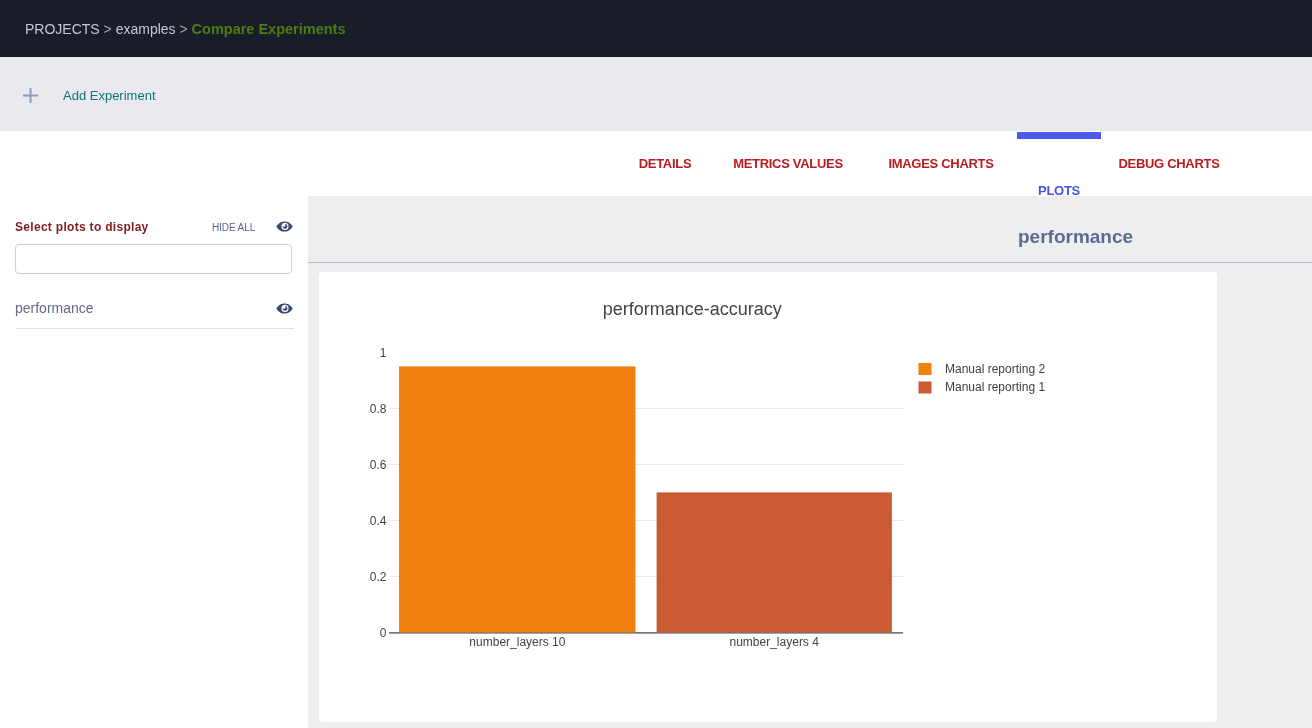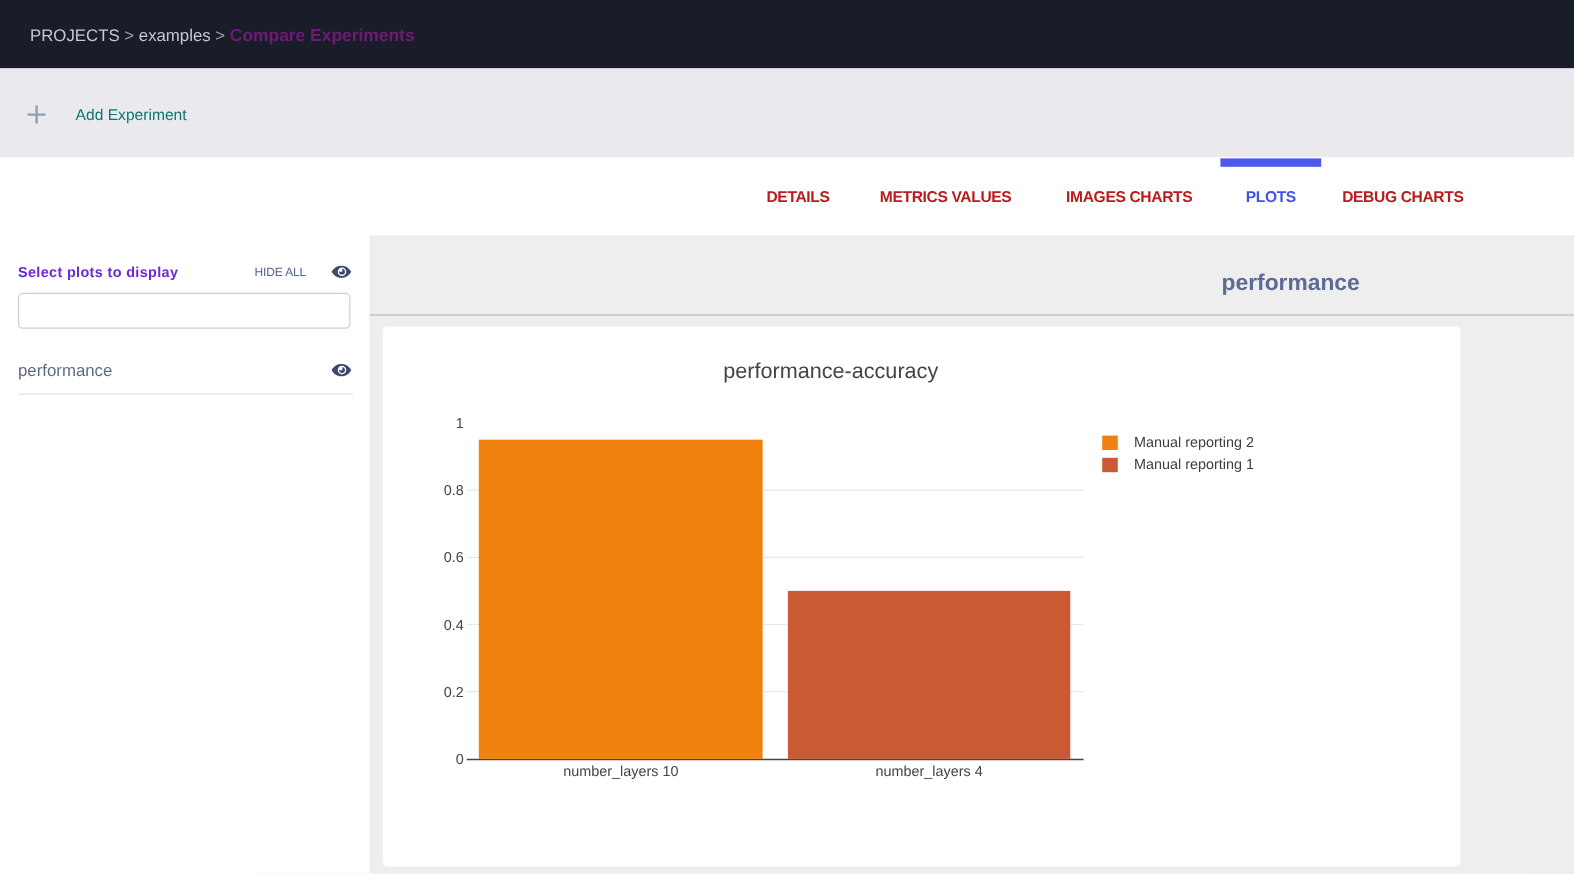--- a/index.html
+++ b/index.html
@@ -1,31 +1,31 @@
 <!DOCTYPE html>
 <html><head>
 <meta charset="utf-8">
 <style>
   * { margin:0; padding:0; box-sizing:border-box; }
   html,body { width:1312px; height:728px; overflow:hidden; }
   body { font-family:"Liberation Sans", sans-serif; position:relative; background:#fff; }
   .abs { position:absolute; }
   .topbar { left:0; top:0; width:1312px; height:57px; background:#191d2a; }
   .crumbs { left:25px; top:21px; font-size:14px; color:#c5c8d2; white-space:nowrap; }
-  .crumbs b { color:#701a75; font-size:14.5px;text-align:center; }
+  .crumbs b { color:#4d7c0f; font-size:14.5px;text-align:center; }
   .addbar { left:0; top:57px; width:1312px; height:74px; background:#e9e9ee; }
   .plus { left:22px; top:87px; }
   .addtxt { left:63px; top:88px; font-size:13px; color:#0f766e; }
   .main { left:308px; top:196px; width:1004px; height:532px; background:#eeeeef; }
   .band { left:308px; top:196px; width:1004px; height:66.5px; border-bottom:1.5px solid #b4b8d0; }
   .band-title { left:1018px; top:226px; font-size:19px; font-weight:bold; color:#5c6b94; }
   .tab { top:155.5px; transform:translateX(-50%); font-size:13px; font-weight:bold; color:#b91c1c; letter-spacing:-0.3px; white-space:nowrap; }
   .tab.active { color:#4153ea; }
   .indicator { left:1017px; top:132px; width:84px; height:6.5px; background:#4b5aec; }
-  .sb-title { left:15px; top:220px; font-size:12px; font-weight:bold; color:#6d28d9; letter-spacing:0.3px; }
+  .sb-title { left:15px; top:220px; font-size:12px; font-weight:bold; color:#7f1d1d; letter-spacing:0.3px; }
   .hideall { left:212px; top:222px; font-size:10px; color:#54668c; letter-spacing:-0.1px; }
   .eye1 { left:276px; top:221px; }
   .sb-input { left:15px; top:244px; width:277px; height:30px; border:1px solid #c8d0e0; border-radius:4px; background:#fff; }
   .sb-perf { left:15px; top:300px; font-size:14px; color:#5f6b85; }
   .eye2 { left:276px; top:303px; }
   .sb-sep { left:15px; top:328px; width:279px; height:1px; background:#dfe1e8; }
   .card { left:319px; top:271.5px; width:898px; height:450px; background:#fff; border-radius:4px; }
 </style>
 </head>
 <body>
@@ -35,21 +35,21 @@
   <svg class="abs plus" width="17" height="17" viewBox="0 0 17 17">
     <path d="M8.5 1 V16 M1 8.5 H16" stroke="#8f9cbc" stroke-width="2" fill="none"></path>
   </svg>
   <div class="abs addtxt">Add Experiment</div>
   <div class="abs main"></div>
   <div class="abs band"></div>
   <div class="abs band-title">performance</div>
   <span class="abs tab" style="left:665px;">DETAILS</span>
   <span class="abs tab" style="left:788px;">METRICS VALUES</span>
   <span class="abs tab" style="left:941px;">IMAGES CHARTS</span>
-  <span class="abs tab active" style="left:1059px;">PLOTS</span>
+  <span class="abs tab active" style="left:1059px;margin-top:27px;">PLOTS</span>
   <span class="abs tab" style="left:1169px;">DEBUG CHARTS</span>
   <div class="abs indicator"></div>
   <div class="abs sb-title">Select plots to display</div>
   <div class="abs hideall">HIDE ALL</div>
   <svg class="abs eye1" width="17" height="11" viewBox="0 0 17 11">
     <path d="M0.3,5.5 C3,1 6.2,0.4 8.5,0.4 C10.8,0.4 14,1 16.7,5.5 C14,10 10.8,10.6 8.5,10.6 C6.2,10.6 3,10 0.3,5.5 Z" fill="#3c4a70"></path>
     <circle cx="9" cy="5.4" r="3" fill="#3c4a70" stroke="#fff" stroke-width="1.1"></circle>
     <circle cx="7.9" cy="4.2" r="1.5" fill="#fff"></circle>
   </svg>
   <div class="abs sb-input"></div>

